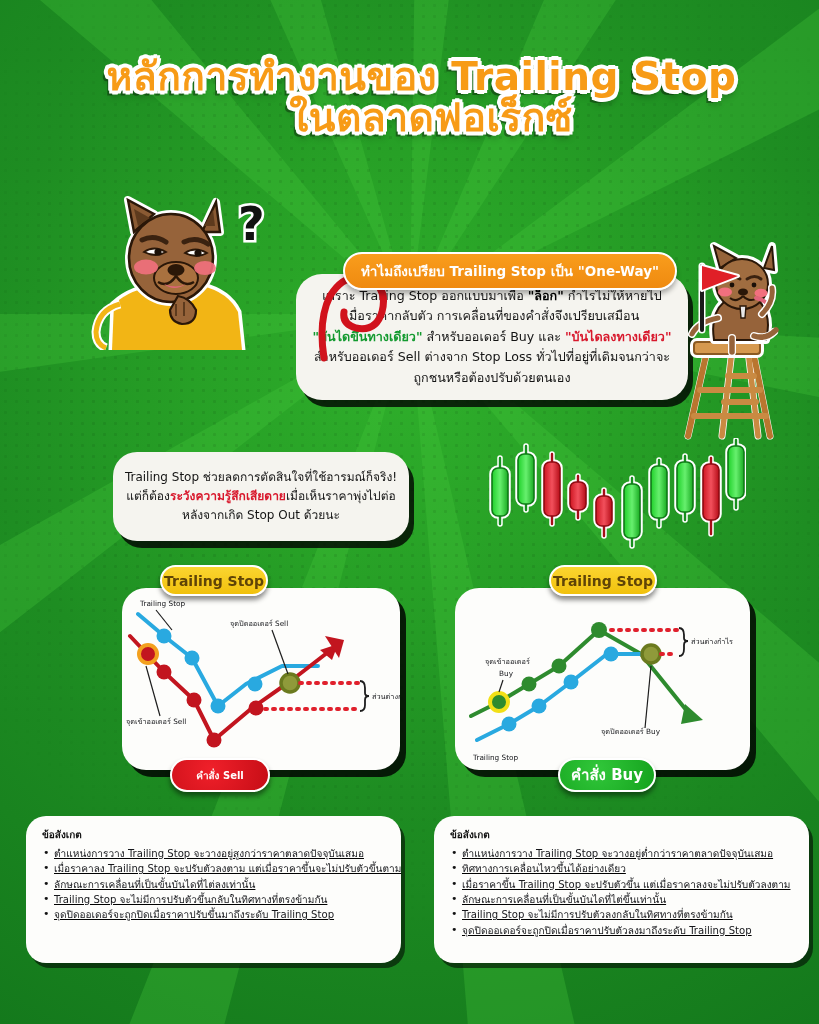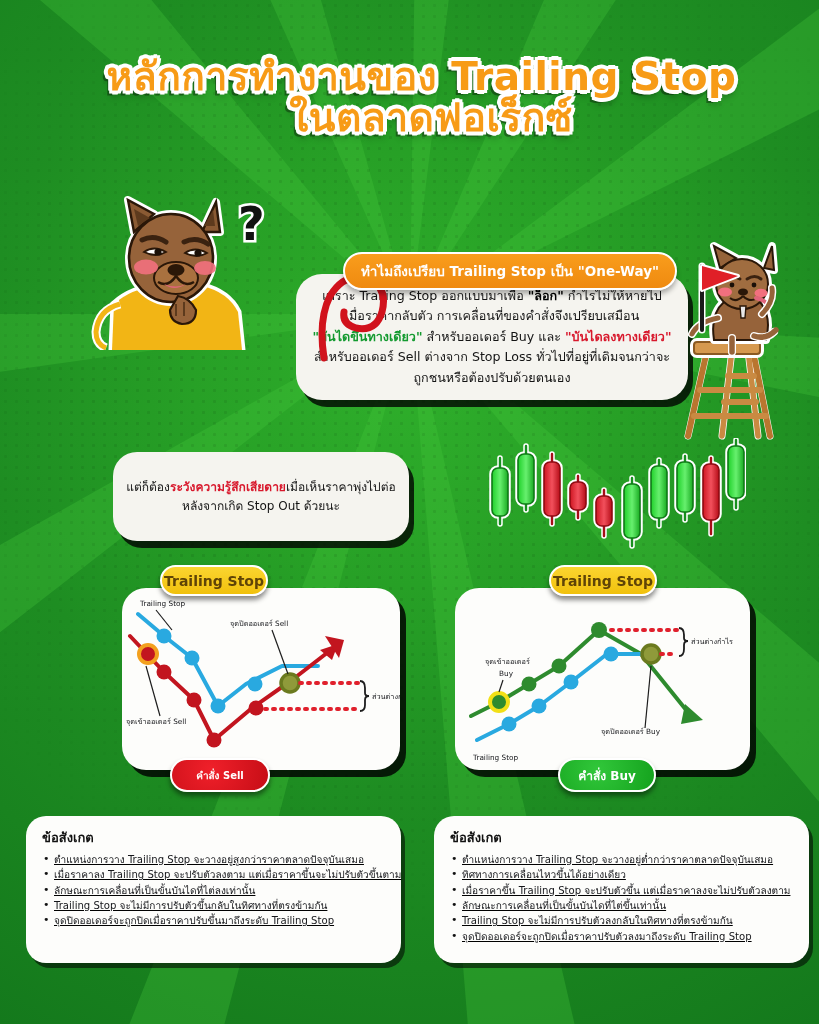--- a/index.html
+++ b/index.html
@@ -111,33 +111,33 @@
   #badge-ts-sell{ left:160px; top:565px; width:108px; height:31px; }
   #badge-ts-buy { left:549px; top:565px; width:108px; height:31px; }
   #badge-sell{
     left:170px; top:758px; width:100px; height:34px;
     background:radial-gradient(circle at 40% 30%,#f0202a,#c60d16);
     color:#fff; font-size:10px; border-radius:18px;
   }
   #badge-buy{
     left:558px; top:758px; width:98px; height:34px;
     background:radial-gradient(circle at 40% 30%,#31c73a,#14a21d);
-    color:#fff; font-size:12px; border-radius:18px;
+    color:#fff; font-size:15px; border-radius:18px;
   }
 
   
   .notes{
     position:absolute; top:816px; width:375px; height:147px;
     background:#fdfdfb; border-radius:20px;
     box-shadow:4px 5px 0 rgba(0,0,0,.55);
     padding:11px 14px 8px 16px; z-index:5;
   }
   #notes-left{ left:26px; }
   #notes-right{ left:434px; }
-  .notes h4{ font-size:13px; color:#111; margin-bottom:4px; font-weight:bold; }
+  .notes h4{ font-size:10px; color:#111; margin-bottom:4px; font-weight:bold; }
   .notes ul{ list-style:none;text-decoration:underline; }
   .notes li{
     font-size:10.1px; color:#15161a; line-height:1.52;
     padding-left:12px; position:relative; white-space:nowrap;
   }
   .notes li:before{
     content:"•"; position:absolute; left:1px; top:-1px; font-size:11px; color:#111;
   }
 
   .lbl{ font-size:7.3px; fill:#15161a; font-family:"DejaVu Sans","Liberation Sans",sans-serif; }
@@ -303,20 +303,21 @@
   </p>
   <p>เมื่อราคากลับตัว การเคลื่อนที่ของคำสั่งจึงเปรียบเสมือน</p>
   <p>
     <span class="hl-green">"บันไดขึ้นทางเดียว"</span><span> สำหรับออเดอร์ Buy และ </span><span class="hl-red">"บันไดลงทางเดียว"</span>
   </p>
   <p>สำหรับออเดอร์ Sell ต่างจาก Stop Loss ทั่วไปที่อยู่ที่เดิมจนกว่าจะ</p>
   <p>ถูกชนหรือต้องปรับด้วยตนเอง</p>
 </div>
 
 <div class="bubble" id="bubble-emo">
+  <p>Trailing Stop ช่วยลดการตัดสินใจที่ใช้อารมณ์ก็จริง!</p>
   <p>
     <span>แต่ก็ต้อง</span><span class="hl-red">ระวังความรู้สึกเสียดาย</span><span>เมื่อเห็นราคาพุ่งไปต่อ</span>
   </p>
   <p>หลังจากเกิด Stop Out ด้วยนะ</p>
 </div>
 
 <svg id="candles" viewBox="0 0 260 122">
   <defs>
     <linearGradient id="gup" x1="0" y1="0" x2="1" y2="0">
       <stop offset="0" stop-color="#1fd02a"></stop>

